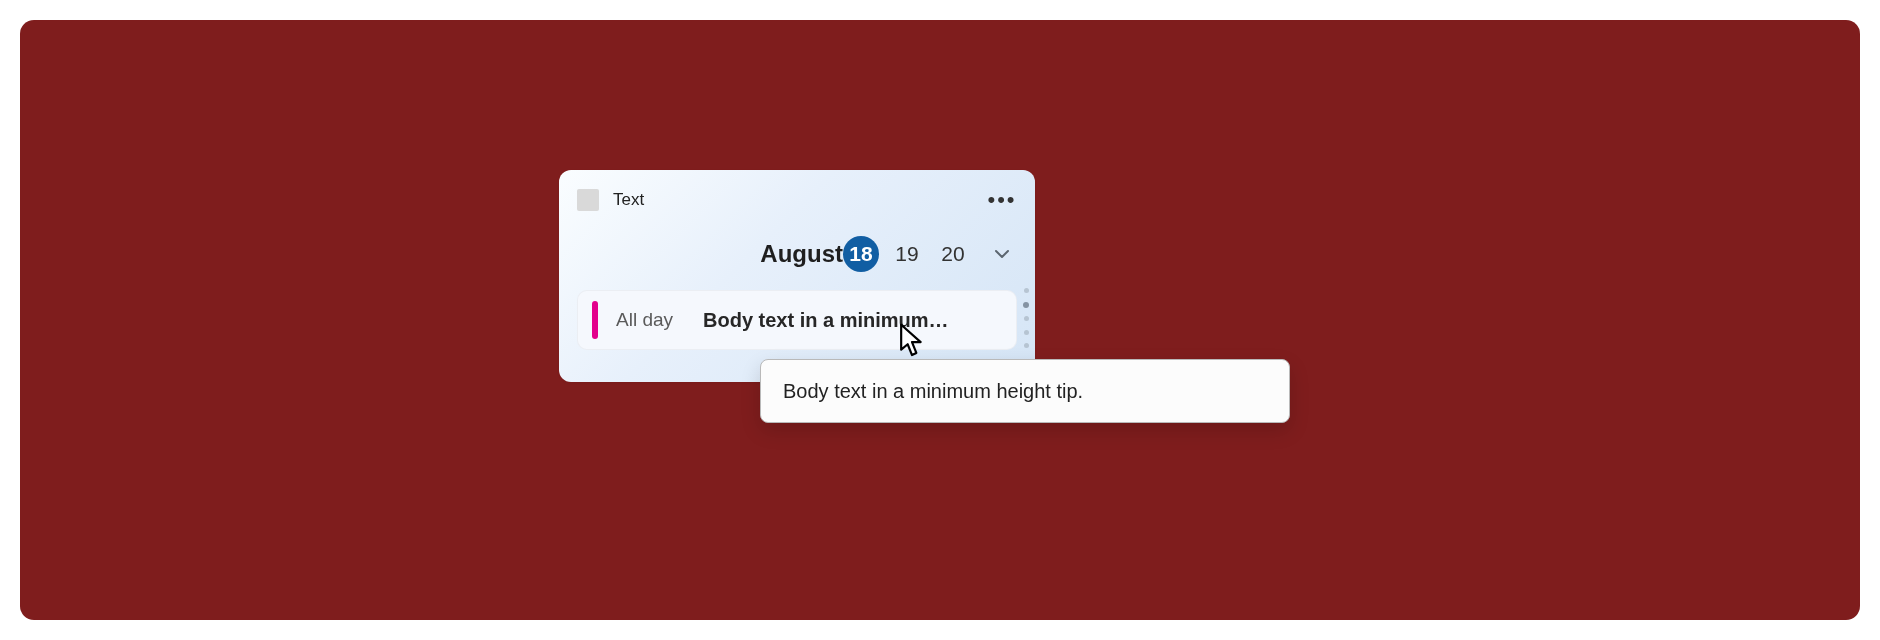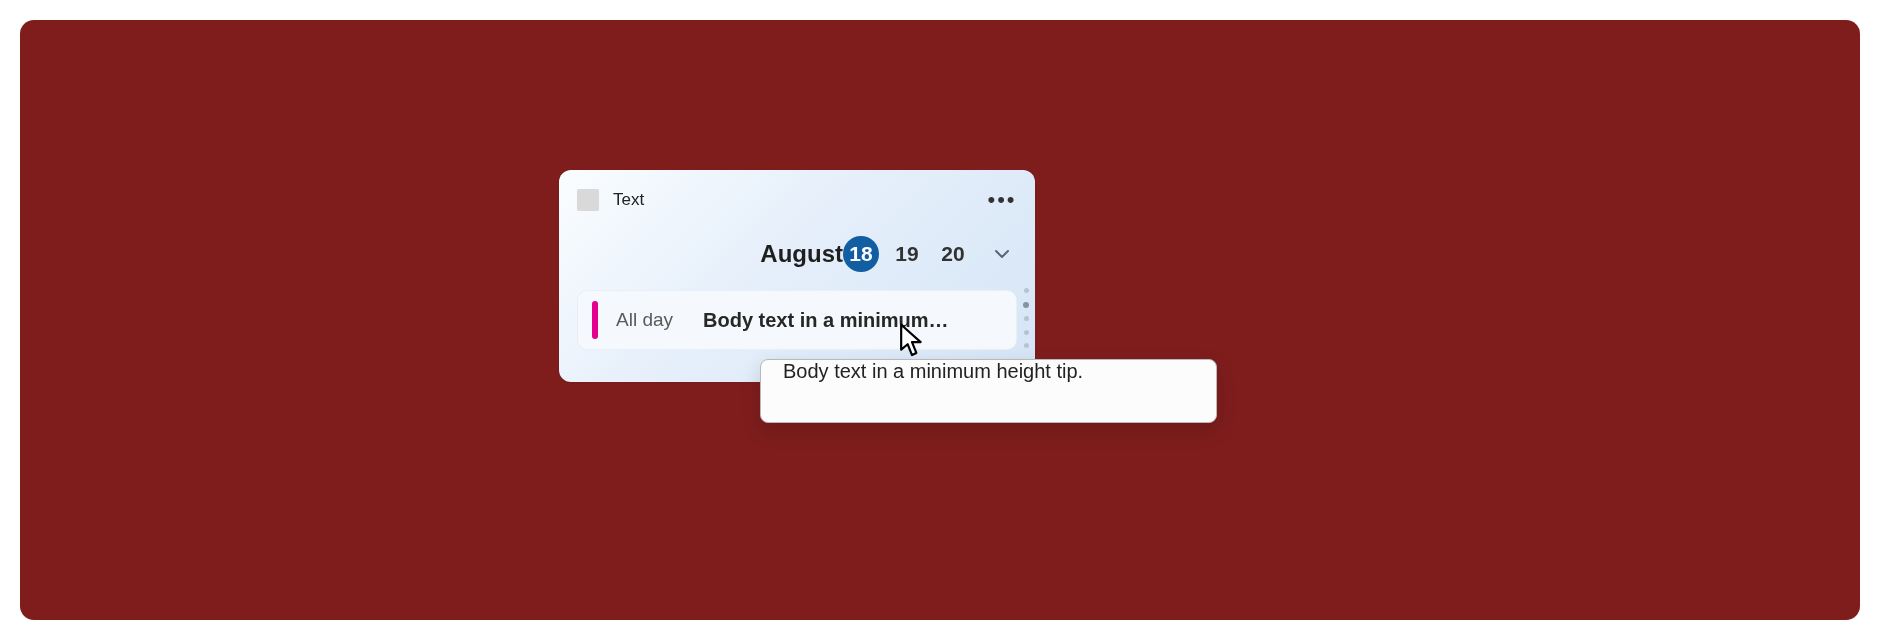--- a/index.html
+++ b/index.html
@@ -87,21 +87,21 @@
   .day {
     min-width: 36px;
     height: 36px;
     display: flex;
     align-items: center;
     justify-content: center;
     font-size: 21px;
     color: #323232;
     border-radius: 50%;
     cursor: pointer;
-    font-weight: 700;
+    font-weight: 400;
   }
   .day.selected {
     background: #115ea3;
     color: #fff;
     font-weight: 700;
     width: 36px;
   }
   .chevron {
     width: 30px;
     height: 36px;
@@ -174,29 +174,29 @@
     background: #9aa7b5;
     opacity: .55;
   }
   .scroll-dots .sd.strong { opacity: .9; width: 6px; height: 6px; background:#7b8a99; }
 
   
   .tooltip {
     position: absolute;
     left: 740px;
     top: 339px;
-    width: 457px;
+    width: 530px;
     height: 64px;
     background: #fcfcfc;
     border: 1px solid #b9b9b9;
     border-radius: 8px;
     box-shadow: 0 8px 20px rgba(0,0,0,.15);
     display: flex;
-    align-items: flex-start;
-    padding: 0 22px;
+    align-items: center;
+    padding: 8px 22px;
     box-sizing: border-box;
     font-size: 20px;
     color: #222;
   }
   
   .cursor {
     position: absolute;
     left: 879px;
     top: 303px;
     width: 26px;

